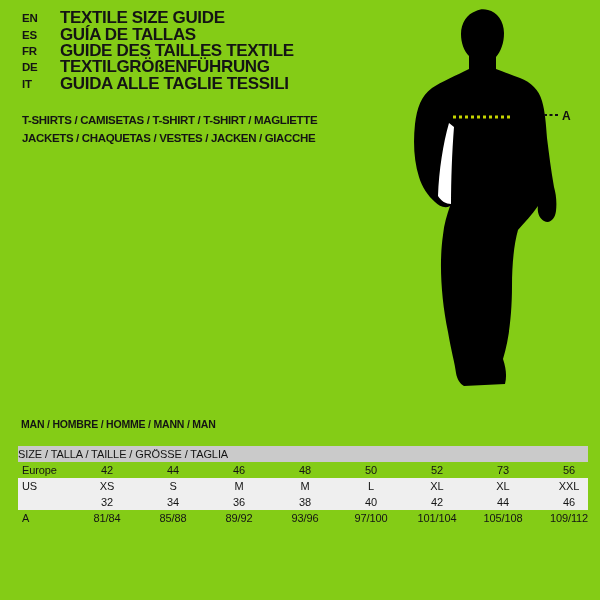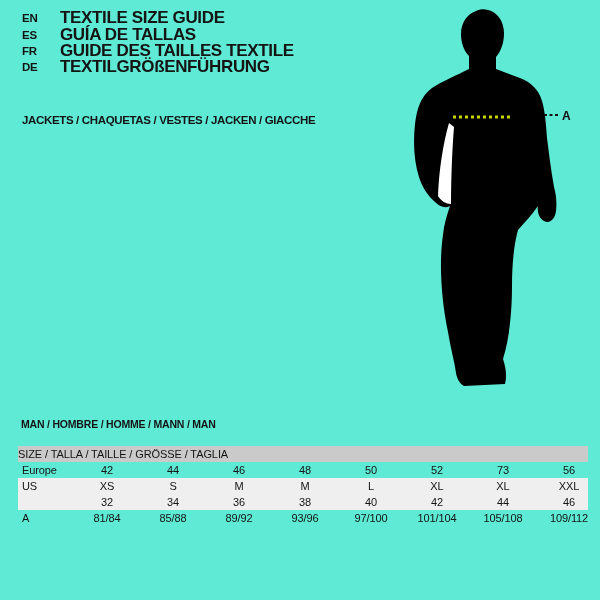--- a/index.html
+++ b/index.html
@@ -1,17 +1,17 @@
 <!DOCTYPE html>
 <html style="--header-band: #cacaca; --stripe-band: #efefef; --measure-dash: #c6d400; --silhouette: #000000; --text: #141414;"><head>
 <meta charset="utf-8">
 <style>
   html,body { margin:0; padding:0; background:#fff; }
   .canvas {
-    position:relative; width:600px; height:600px; background:#5eead4;
+    position:relative; width:600px; height:600px; background:#84cc16;
     font-family:"Liberation Sans", sans-serif; color:#141414; overflow:hidden;
   }
   
   .lang-list { position:absolute; left:22px; top:10px; }
   .lang-row  { display:flex; height:16.4px; align-items:center; white-space:nowrap; }
   .lang-code { width:38px; font-size:11.5px; font-weight:700; letter-spacing:-0.2px; }
   .lang-label{ font-size:17px; font-weight:700; letter-spacing:-0.35px; }
   
   .categories { position:absolute; left:22px; top:112px; }
   .categories .cat-line { font-size:11.5px; font-weight:700; letter-spacing:-0.35px; line-height:17.5px; white-space:nowrap; }
@@ -47,23 +47,28 @@
       <span class="lang-label">GUÍA DE TALLAS</span>
     </div>
     <div class="lang-row">
       <span class="lang-code">FR</span>
       <span class="lang-label">GUIDE DES TAILLES TEXTILE</span>
     </div>
     <div class="lang-row">
       <span class="lang-code">DE</span>
       <span class="lang-label">TEXTILGRÖßENFÜHRUNG</span>
     </div>
+    <div class="lang-row">
+      <span class="lang-code">IT</span>
+      <span class="lang-label">GUIDA ALLE TAGLIE TESSILI</span>
+    </div>
   </div>
 
   <div class="categories">
+    <div class="cat-line">T-SHIRTS / CAMISETAS / T-SHIRT / T-SHIRT / MAGLIETTE</div>
     <div class="cat-line">JACKETS / CHAQUETAS / VESTES / JACKEN / GIACCHE</div>
   </div>
 
   <svg class="figure" viewBox="0 0 175 400" xmlns="http://www.w3.org/2000/svg" aria-hidden="true">
     <path fill="#000000" d="
       M 71 9
       C 62 12 56 21 56 32
       C 56 41 59 49 64 54
       L 64 67
       C 52 73 36 80 27 86

